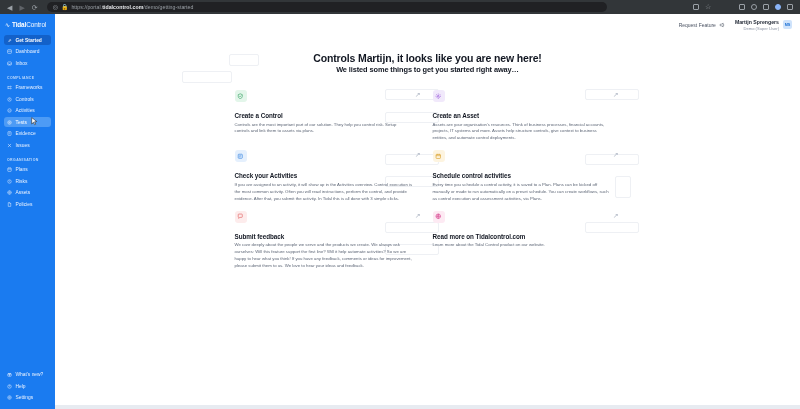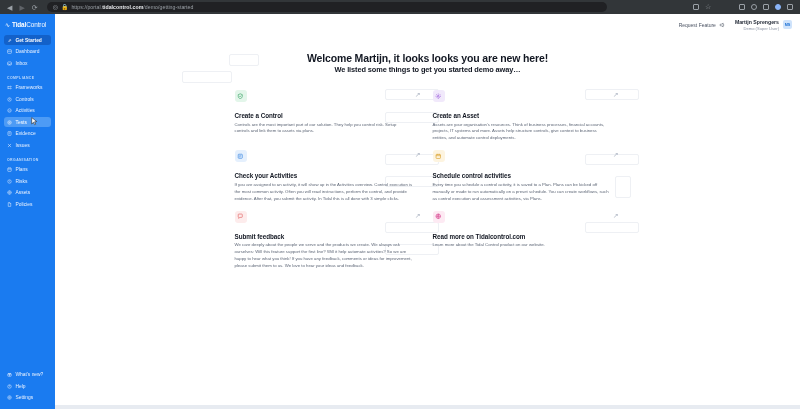--- a/index.html
+++ b/index.html
@@ -486,22 +486,22 @@
       <div class="ghost" style="left:330px; top:118px; width:54px; height:11px;"></div>
       <div class="ghost" style="left:330px; top:140px; width:54px; height:11px;"></div>
       <div class="ghost" style="left:330px; top:186px; width:54px; height:11px;"></div>
       <div class="ghost" style="left:330px; top:208px; width:54px; height:11px;"></div>
       <div class="ghost" style="left:530px; top:53px; width:54px; height:11px;"></div>
       <div class="ghost" style="left:530px; top:118px; width:54px; height:11px;"></div>
       <div class="ghost" style="left:530px; top:186px; width:54px; height:11px;"></div>
       <div class="ghost" style="left:560px; top:140px; width:16px; height:22px;"></div>
 
       <div class="welcome">
-        <h1>Welcome Martijn, it looks looks you are new here!</h1>
-        <h2>We listed some things to get you started demo away…</h2>
+        <h1>Controls Martijn, it looks like you are new here!</h1>
+        <h2>We listed some things to get you started right away…</h2>
       </div>
 
       <div class="cards">
 
         <div class="card">
           <div class="card-head">
             <div class="card-icon ic-green">
               <svg viewBox="0 0 16 16" fill="none" stroke="currentColor" stroke-width="1.5">
                   <path d="M8 2l5 2v4c0 3-2.2 5.2-5 6-2.8-.8-5-3-5-6V4l5-2z"></path>
                   <path d="M5.8 8.1l1.5 1.5 3-3.2"></path>

